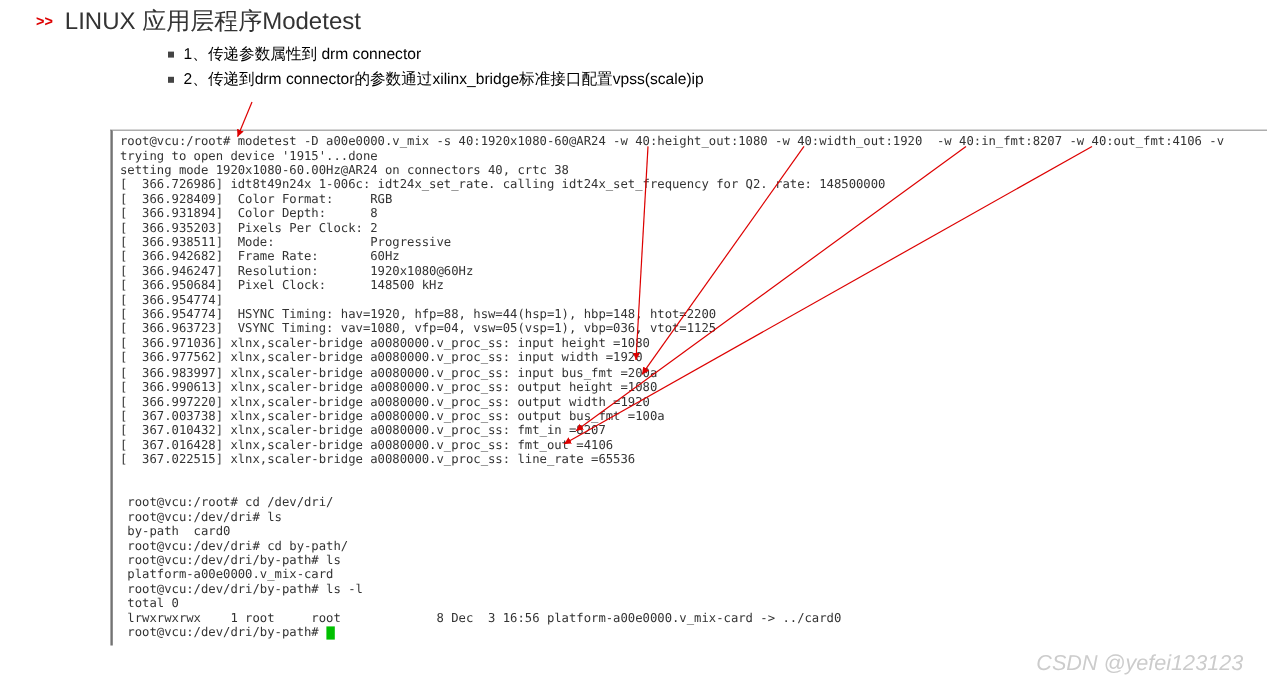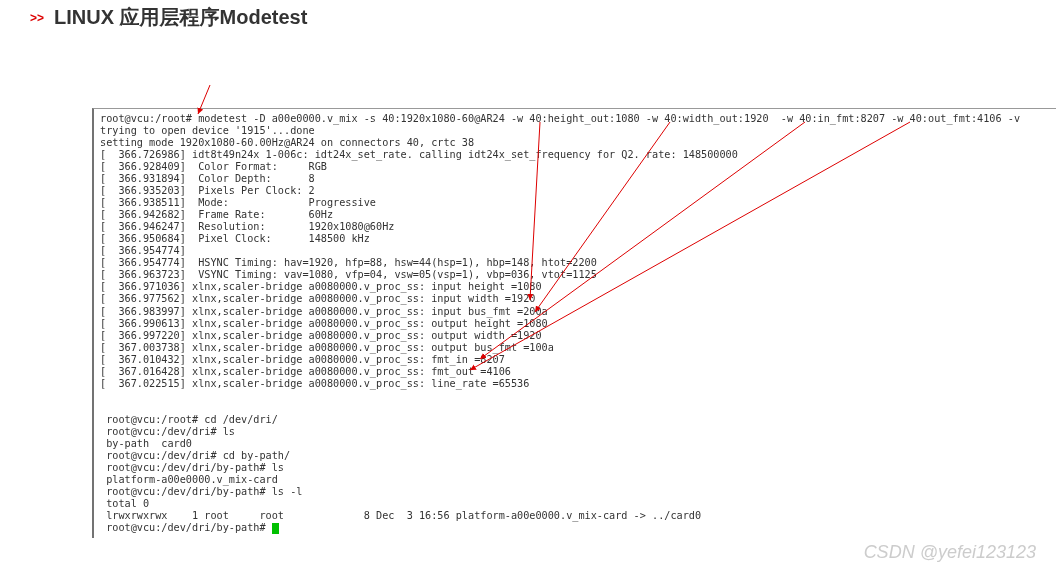--- a/index.html
+++ b/index.html
@@ -1,38 +1,48 @@
 <!DOCTYPE html>
 <html><head>
 <meta charset="utf-8">
 <style>
   html,body{margin:0;padding:0;background:#fff;font-family:Arial,"Microsoft YaHei",sans-serif;color:#000;}
   .page{width:1056px;height:571px;position:relative;overflow:hidden;}
   .hdr{padding:4px 0 0 30px;}
   .title-row{display:flex;align-items:center;gap:10px;}
   .chev{color:#d00;font-weight:bold;font-size:12px;}
-  .title{font-size:20px;color:#333;font-weight:bold;}
+  .title{font-size:20px;color:#333;}
   .subs{margin:4px 0 0 110px;font-size:13px;line-height:1.6;}
   .sub-row{display:flex;align-items:center;gap:8px;}
   .sq{width:5px;height:5px;background:#444;display:inline-block;}
   .term{position:absolute;left:92px;top:108px;right:0;border-top:1px solid #999;border-left:2px solid #737373;
         padding:4px 6px;font-family:Consolas,Menlo,monospace;font-size:10.2px;line-height:1.18;color:#333;white-space:pre;}
   .cursor{display:inline-block;width:7px;height:11px;background:#00c000;vertical-align:middle;}
   .wm{position:absolute;right:20px;bottom:8px;color:#ccc;font-size:18px;font-style:italic;font-family:Arial,sans-serif;}
   svg.arrows{position:absolute;left:0;top:0;width:1056px;height:571px;pointer-events:none;}
 </style>
 </head>
 <body>
 
 <div class="page">
 
   <div class="hdr">
     <div class="title-row">
       <span class="chev">&gt;&gt;</span>
       <span class="title">LINUX 应用层程序Modetest</span>
+    </div>
+    <div class="subs">
+      <div class="sub-row">
+          <span class="sq"></span>
+        <span>1、传递参数属性到 drm connector</span>
+        </div>
+      <div class="sub-row">
+          <span class="sq"></span>
+        <span>2、传递到drm connector的参数通过xilinx_bridge标准接口配置vpss(scale)ip</span>
+        </div>
     </div>
   </div>
 
   <div class="term" id="term">root@vcu:/root# modetest -D a00e0000.v_mix -s 40:1920x1080-60@AR24 -w 40:height_out:1080 -w 40:width_out:1920  -w 40:in_fmt:8207 -w 40:out_fmt:4106 -v
 trying to open device '1915'...done
 setting mode 1920x1080-60.00Hz@AR24 on connectors 40, crtc 38
 [  366.726986] idt8t49n24x 1-006c: idt24x_set_rate. calling idt24x_set_frequency for Q2. rate: 148500000
 [  366.928409]  Color Format:     RGB
 [  366.931894]  Color Depth:      8
 [  366.935203]  Pixels Per Clock: 2

